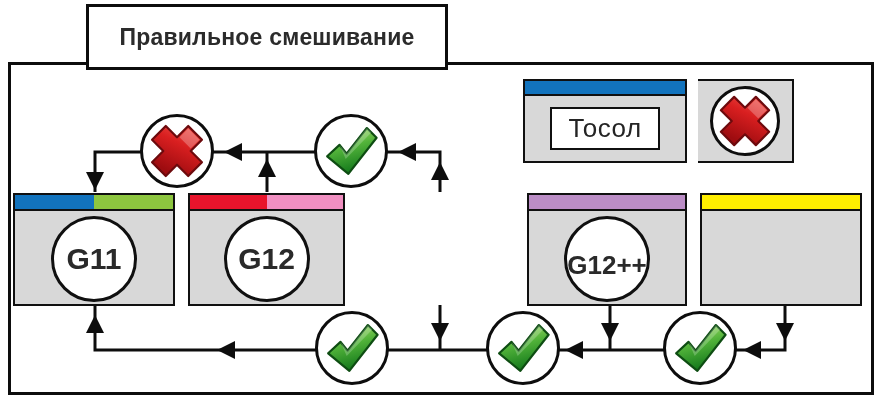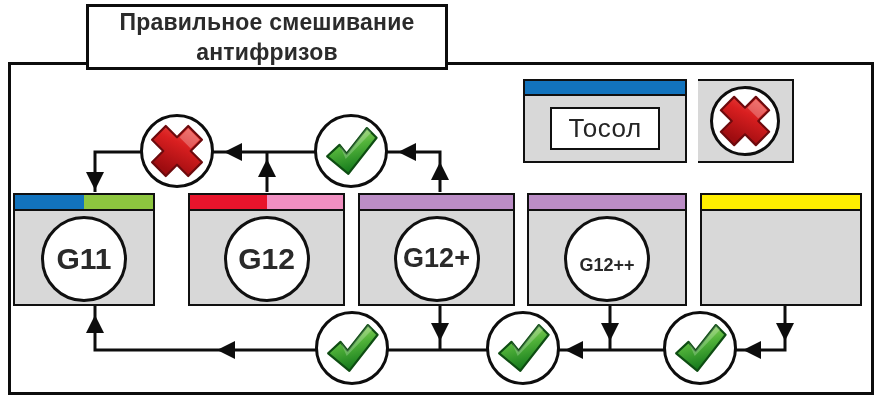--- a/index.html
+++ b/index.html
@@ -22,21 +22,21 @@
   .gbox{position:absolute;top:193px;height:113px;box-sizing:border-box;z-index:3;
     border:2px solid #101010;background:#d8d8d8;}
   .gbar{height:14px;display:flex;border-bottom:2px solid #101010;}
   .gbar .half{flex:1;height:100%;}
   .gbody{height:95px;display:flex;align-items:center;justify-content:center;}
   .gcircle{
     width:86px;height:86px;border-radius:50%;background:#ffffff;border:3px solid #101010;
     box-sizing:border-box;display:flex;align-items:center;justify-content:center;
   }
   .gcircle span{font-weight:bold;color:#2a2a2a;}
-  .fs-big{font-size:30px;} .fs-mid{font-size:27px;} .fs-sml{font-size:18px;margin-top:13px;}
+  .fs-big{font-size:30px;} .fs-mid{font-size:27px;} .fs-sml{font-size:26px;margin-top:13px;}
   
   .tosol{position:absolute;left:523px;top:79px;height:76px;display:flex;z-index:4;gap:11px;}
   .tosol-main{
     width:164px;height:84px;box-sizing:border-box;border:2px solid #101010;background:#d8d8d8;
     display:flex;flex-direction:column;
   }
   .tosol-bluebar{height:13px;border-bottom:2px solid #101010;}
   .tosol-body{flex:1;display:flex;align-items:center;justify-content:center;}
   .tosol-label{
     background:#ffffff;border:2px solid #101010;padding:4px 16px;
@@ -100,21 +100,20 @@
       <linearGradient id="gradGreen" x1="0" y1="0" x2="0.3" y2="1">
         <stop offset="0" stop-color="#b5e472"></stop>
         <stop offset="0.5" stop-color="#52b33a"></stop>
         <stop offset="1" stop-color="#157a1c"></stop>
       </linearGradient>
     </defs>
   </svg>
 
   <div class="title-box">
     <div class="line">Правильное смешивание</div>
-    <div class="line">антифризов</div>
   </div>
 
   <div class="tosol">
     <div class="tosol-main">
       <div class="tosol-bluebar" style="background: rgb(18, 115, 189);"></div>
       <div class="tosol-body">
         <div class="tosol-label">Тосол</div>
       </div>
     </div>
     <div class="tosol-verdict">
@@ -122,21 +121,21 @@
         <svg width="58" height="58" viewBox="-34 -34 68 68">
           <g transform="rotate(45)">
             <path d="M-11,-29 L11,-29 L11,-11 L29,-11 L29,11 L11,11 L11,29 L-11,29 L-11,11 L-29,11 L-29,-11 L-11,-11 Z" fill="url(#gradRed)" stroke="#6d0a0d" stroke-width="2.5" stroke-linejoin="round"></path>
             <path d="M-9,-27 L9,-27 L9,-13 L-9,-13 Z" fill="#ffffff" opacity="0.25"></path>
           </g>
         </svg>
       </div>
     </div>
   </div>
 
-  <div class="gbox" style="left:13px;width:142px">
+  <div class="gbox" style="left:13px;width:162px">
     <div class="gbar">
       <div class="half" style="background: rgb(18, 115, 189);"></div>
       <div class="half" style="background: rgb(141, 198, 63);"></div>
     </div>
     <div class="gbody">
       <div class="gcircle">
         <span class="fs-big">G11</span>
       </div>
     </div>
   </div>
@@ -146,30 +145,20 @@
       <div class="half" style="background: rgb(232, 20, 44);"></div>
       <div class="half" style="background: rgb(240, 143, 193);"></div>
     </div>
     <div class="gbody">
       <div class="gcircle">
         <span class="fs-big">G12</span>
       </div>
     </div>
   </div>
 
-  <div class="gbox" style="left:358px;width:157px">
-    <div class="gbar">
-      <div class="half" style="background: rgb(187, 141, 198);"></div>
-    </div>
-    <div class="gbody">
-      <div class="gcircle">
-        <span class="fs-mid">G12+</span>
-      </div>
-    </div>
-  </div>
 
   <div class="gbox" style="left:527px;width:160px">
     <div class="gbar">
       <div class="half" style="background: rgb(187, 141, 198);"></div>
     </div>
     <div class="gbody">
       <div class="gcircle">
         <span class="fs-sml">G12++</span>
       </div>
     </div>

